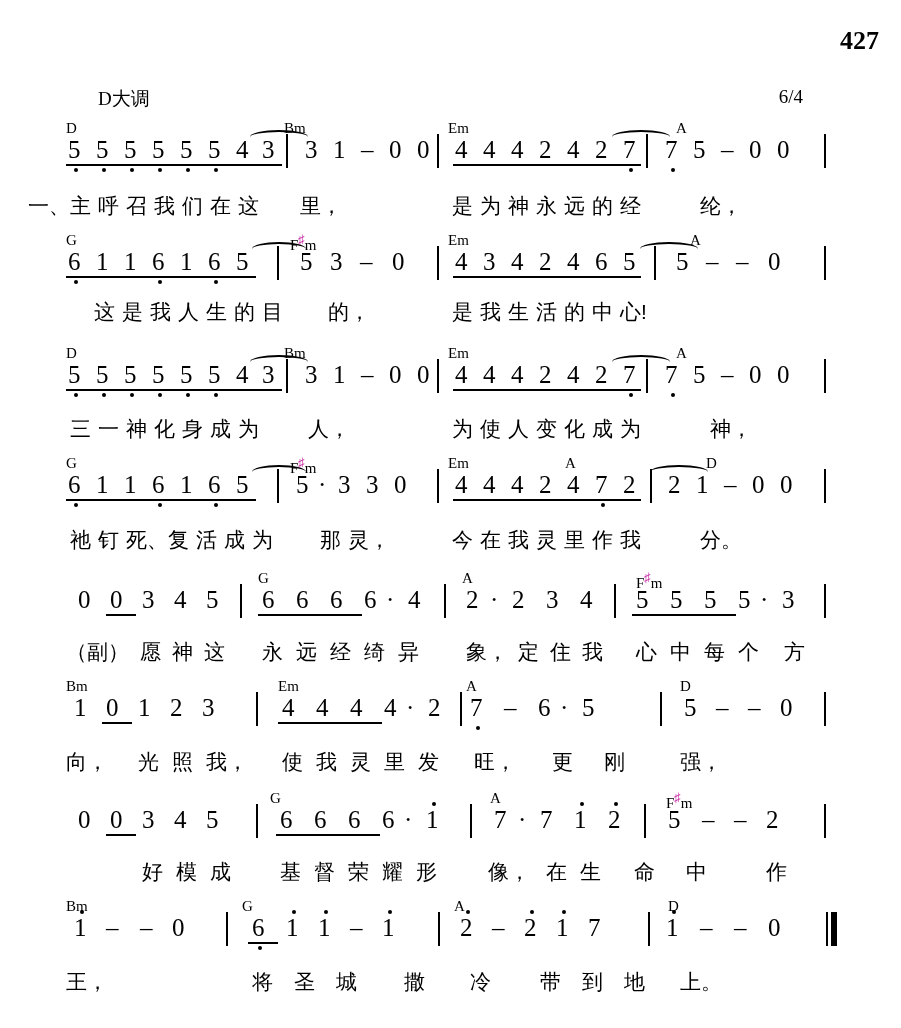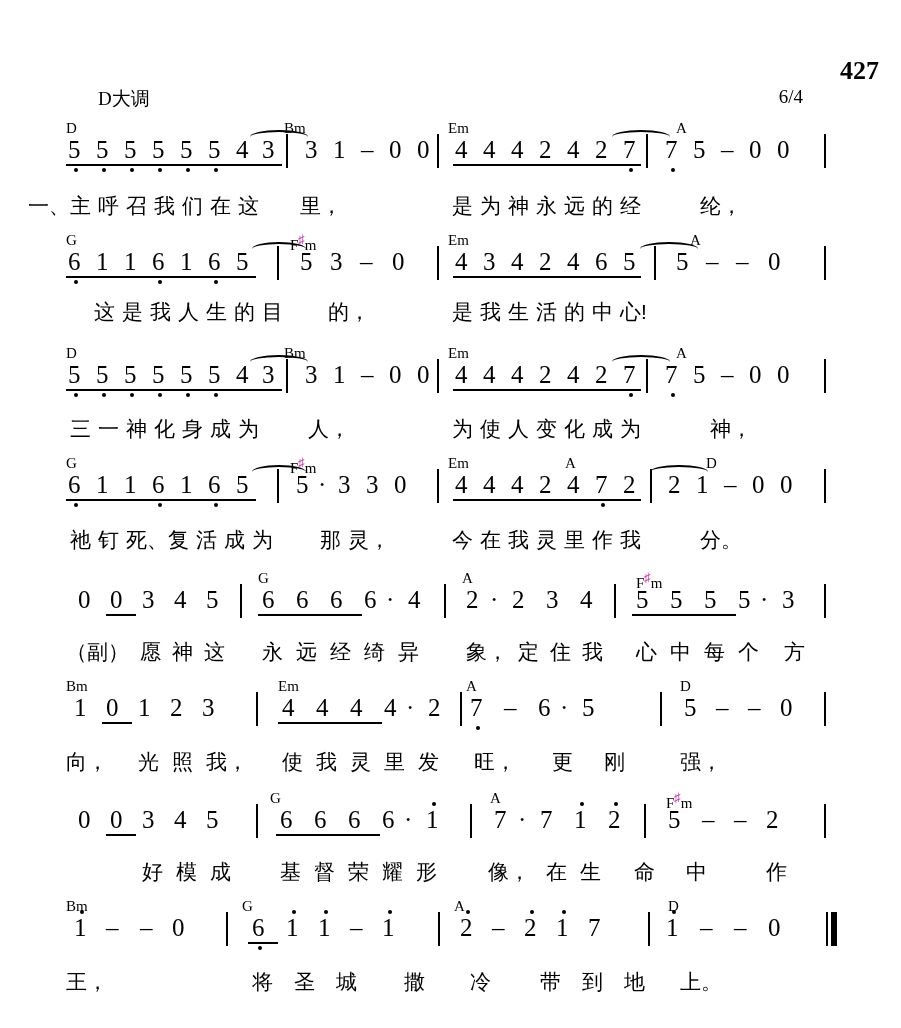--- a/index.html
+++ b/index.html
@@ -31,21 +31,20 @@
     font-weight: bold;
     letter-spacing: 2px;
   }
   .page-number {
     position: absolute;
     top: 26px;
     right: 22px;
     font-size: 26px;
     font-weight: bold;
     font-family: "Liberation Serif", serif;
-    margin-top: 30px;
   }
   .key-sig {
     position: absolute;
     top: 86px;
     left: 98px;
     font-size: 19px;
   }
   .time-sig {
     position: absolute;
     top: 86px;

